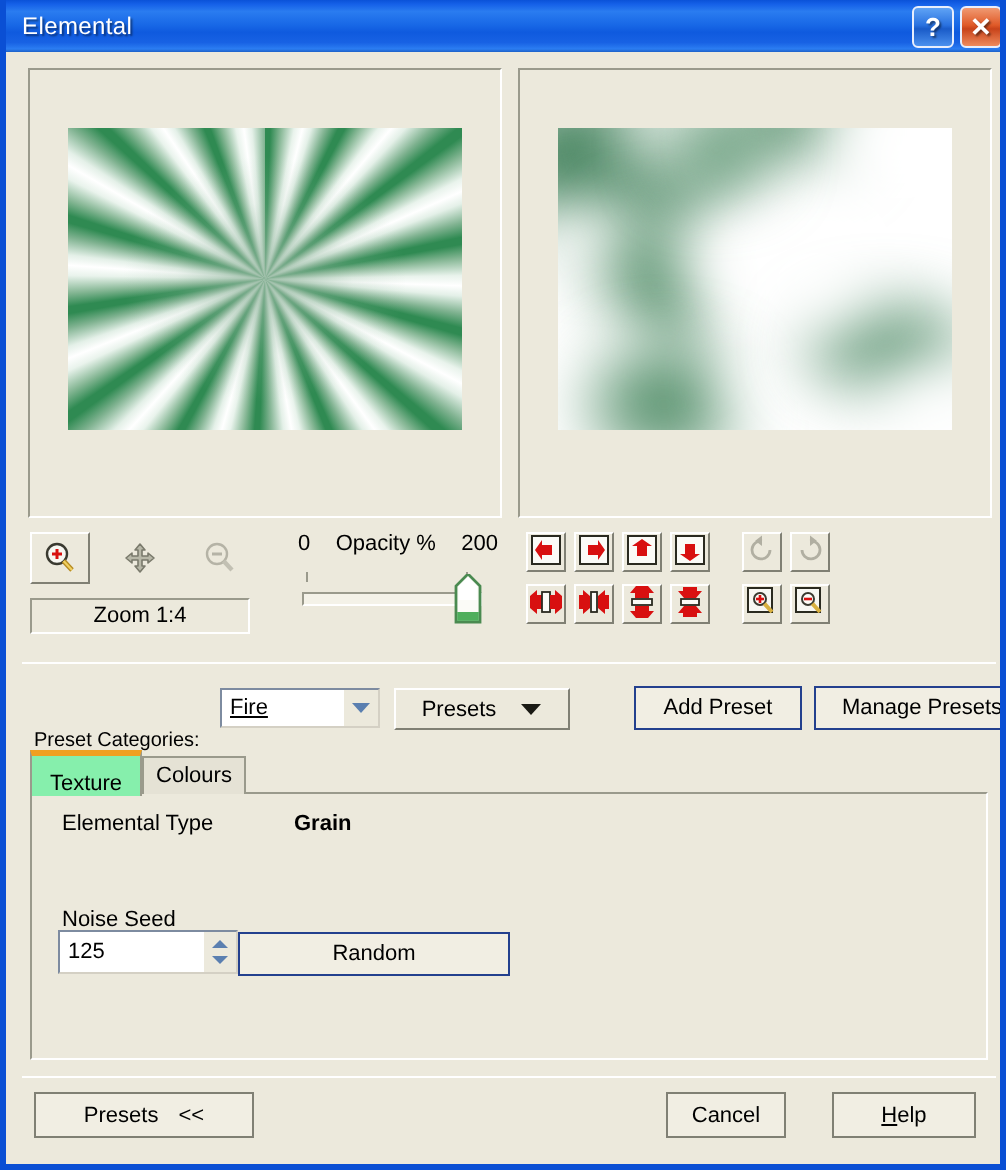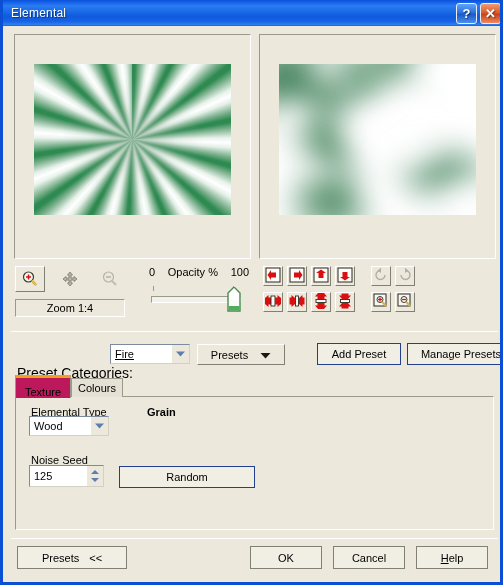--- a/index.html
+++ b/index.html
@@ -180,21 +180,21 @@
   .hline {
     position: absolute;
     height: 1px;
     background: #9a9a8c;
     border-bottom: 1px solid #ffffff;
   }
 
   
   #preset-label {
     position: absolute; left: 14px; top: 365px;
-    font-size: 14px; color: #000;
+    font-size: 10px; color: #000;
   }
   #preset-combo {
     position: absolute; left: 107px; top: 344px;
     width: 80px; height: 20px;
     background: #ffffff;
     border: 1px solid;
     border-color: #7d8ba0 #d4d0c4 #d4d0c4 #7d8ba0;
     display: flex; align-items: center;
     cursor: pointer;
   }
@@ -238,21 +238,21 @@
     display: flex; align-items: center; justify-content: center;
     font-size: 11px; color: #000;
     background: #ece9dc;
     border: 1px solid #9a9a8c;
     border-bottom: none;
     cursor: pointer;
   }
   #tab-texture {
     left: 0; width: 56px;
     border-top: 3px solid #f0a020;
-    background: #be185d;
+    background: #86efac;
     z-index: 3;
     height: 23px;
     padding-top: 7px;
   }
   #tab-colours {
     left: 56px; width: 52px;
     top: 3px; height: 19px;
     background: #e5e2d5;
     z-index: 1;
   }
@@ -309,21 +309,21 @@
     position: absolute; top: 546px;
     height: 23px;
     background: #f1eee3;
     border: 1px solid #808074;
     display: flex; align-items: center; justify-content: center;
     font-size: 11px; color: #000;
     cursor: pointer;
   }
   #presets-toggle-button { left: 14px;  width: 110px; gap: 10px; }
   #ok-button             { left: 247px; width: 72px; }
-  #cancel-button         { left: 330px; width: 72px; }
+  #cancel-button         { left: 330px; width: 60px; }
   #help-button           { left: 413px; width: 72px; }
   .underline { text-decoration: underline; }
 </style>
 </head>
 <body>
 
 <div id="dialog">
 
   <div id="titlebar">
     <div id="titlebar-text">Elemental</div>
@@ -381,21 +381,21 @@
         <line x1="5" y1="7" x2="10" y2="7" stroke="#6a6a5c" stroke-width="1.5"></line>
       </svg>
     </span>
   </div>
   <div id="zoom-label">Zoom 1:4</div>
 
   <div id="opacity-wrap">
     <div id="opacity-labels">
       <span>0</span>
       <span>Opacity %</span>
-      <span>100</span>
+      <span>200</span>
     </div>
     <div id="opacity-tick"></div>
     <div id="opacity-tick2"></div>
     <div id="opacity-track"></div>
     <div id="opacity-thumb">
       <svg width="14" height="25" viewBox="0 0 14 25">
         <path d="M7 0 L13 6 V24 H1 V6 Z" fill="#fbfbf7" stroke="#4a8a50" stroke-width="1.4"></path>
         <path d="M7 1.6 L11.6 6.4 V13 H2.4 V6.4 Z" fill="#ffffff"></path>
         <rect x="1.6" y="19" width="10.8" height="4.4" fill="#4fae5c"></rect>
       </svg>
@@ -534,49 +534,40 @@
   <div class="xpbtn focus" id="add-preset-button">Add Preset</div>
   <div class="xpbtn focus" id="manage-preset-button">Manage Presets</div>
 
   <div id="tabstrip">
     <div class="tab" id="tab-texture">Texture</div>
     <div class="tab" id="tab-colours">Colours</div>
   </div>
   <div id="tab-panel"></div>
 
   <div class="field-label" style="left:28px; top:406px;">Elemental Type</div>
-  <div class="textbox" style="left:26px; top:416px; width:80px; height:20px;">
-    <span class="val">Wood</span>
-    <span class="combo-arrow">
-      <svg width="11" height="8" viewBox="0 0 11 8">
-          <path d="M1 1.5 L5.5 6.5 L10 1.5 Z" fill="#5a7fb0"></path>
-        </svg>
-    </span>
-  </div>
 
   <div class="field-label" style="left:144px; top:406px;font-weight:bold;">Grain</div>
 
   <div class="field-label" style="left:28px; top:454px;">Noise Seed</div>
-  <div class="textbox" style="left:26px; top:465px; width:75px; height:22px;">
+  <div class="textbox" style="left:26px; top:465px; width:90px; height:22px;">
     <span class="val">125</span>
     <span class="spin">
       <svg width="12" height="18" viewBox="0 0 12 18">
         <path d="M2 7 L6 3 L10 7 Z" fill="#5a7fb0"></path>
         <path d="M2 11 L6 15 L10 11 Z" fill="#5a7fb0"></path>
       </svg>
     </span>
   </div>
   <div id="random-button">Random</div>
 
   <div class="hline" style="left:8px; top:538px; width:487px;"></div>
 
   <div class="botbtn" id="presets-toggle-button">
     <span>Presets</span>
     <span>&lt;&lt;</span>
   </div>
-  <div class="botbtn" id="ok-button">OK</div>
   <div class="botbtn" id="cancel-button">Cancel</div>
   <div class="botbtn" id="help-button">
     <span class="underline">H</span>
       <span>elp</span>
   </div>
 
 </div>
 
 </body></html>

